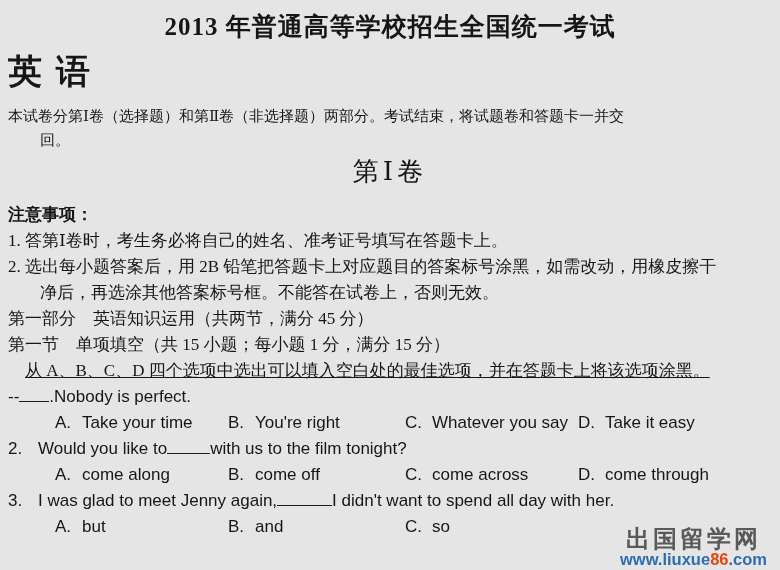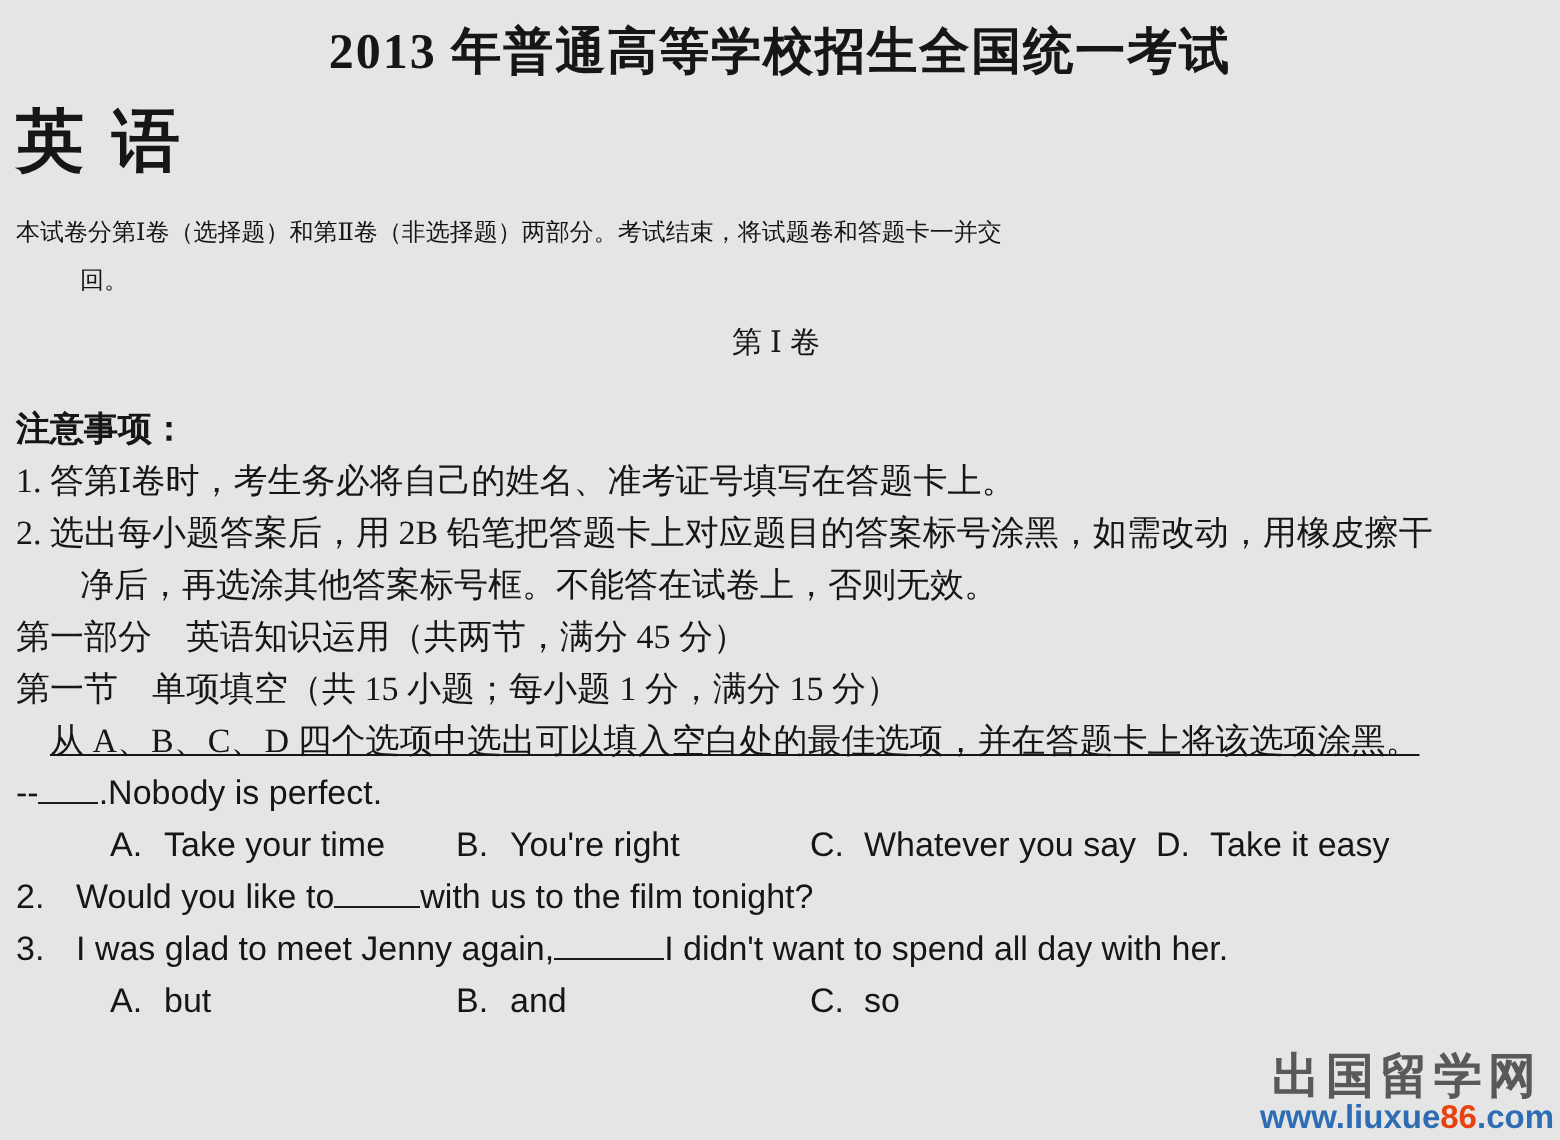--- a/index.html
+++ b/index.html
@@ -24,26 +24,26 @@
     letter-spacing: 1px;
   }
   .subject-title {
     font-size: 34px;
     font-weight: bold;
     line-height: 40px;
     margin-bottom: 12px;
     letter-spacing: 14px;
   }
   .intro {
-    font-size: 12px;
+    font-size: 15px;
     line-height: 24px;
   }
   .intro .cont-line { margin-left: 32px; }
   .volume-heading {
-    font-size: 15px;
+    font-size: 26px;
     text-align: center;
     line-height: 24px;
     margin-top: 8px;
     margin-bottom: 18px;
     letter-spacing: 4px;
   }
   .line { line-height: 26px; }
   .bold { font-weight: bold; }
   .cont-indent { margin-left: 32px; }
   .instruction-line { margin-left: 17px; text-decoration: underline; }
@@ -61,21 +61,21 @@
   .blank-lg { width: 55px; }
   .options-row {
     display: grid;
     grid-template-columns: 173px 177px 173px auto;
     margin-left: 47px;
     line-height: 26px;
   }
   .opt-label { display: inline-block; min-width: 27px; }
   .watermark {
     position: absolute;
-    right: 3px;
+    right: 13px;
     bottom: 2px;
     text-align: center;
     font-family: "Liberation Sans", "DejaVu Sans", sans-serif;
     font-weight: bold;
     line-height: 1.05;
   }
   .wm-name {
     font-size: 24px;
     letter-spacing: 3px;
     color: #58595b;
@@ -123,20 +123,26 @@
   <div class="options-row sans">
     <span><span class="opt-label">A.</span><span>Take your time</span></span>
     <span><span class="opt-label">B.</span><span>You're right</span></span>
     <span><span class="opt-label">C.</span><span>Whatever you say</span></span>
     <span><span class="opt-label">D.</span><span>Take it easy</span></span>
   </div>
 
   <div class="line sans">
     <span class="q-num">2.</span><span>Would you like to</span><span class="blank blank-md"></span><span>with us to the film tonight?</span>
   </div>
+  <div class="options-row sans">
+    <span><span class="opt-label">A.</span><span>come along</span></span>
+    <span><span class="opt-label">B.</span><span>come off</span></span>
+    <span><span class="opt-label">C.</span><span>come across</span></span>
+    <span><span class="opt-label">D.</span><span>come through</span></span>
+  </div>
 
   <div class="line sans">
     <span class="q-num">3.</span><span>I was glad to meet Jenny again,</span><span class="blank blank-lg"></span><span>I didn't want to spend all day with her.</span>
   </div>
   <div class="options-row sans">
     <span><span class="opt-label">A.</span><span>but</span></span>
     <span><span class="opt-label">B.</span><span>and</span></span>
     <span><span class="opt-label">C.</span><span>so</span></span>
   </div>
 

